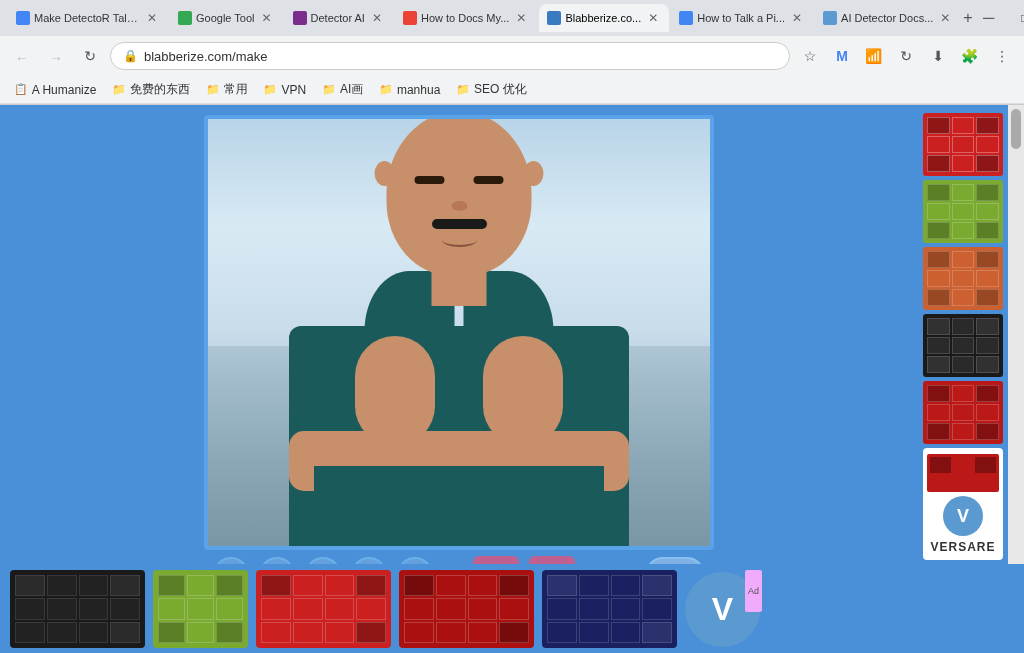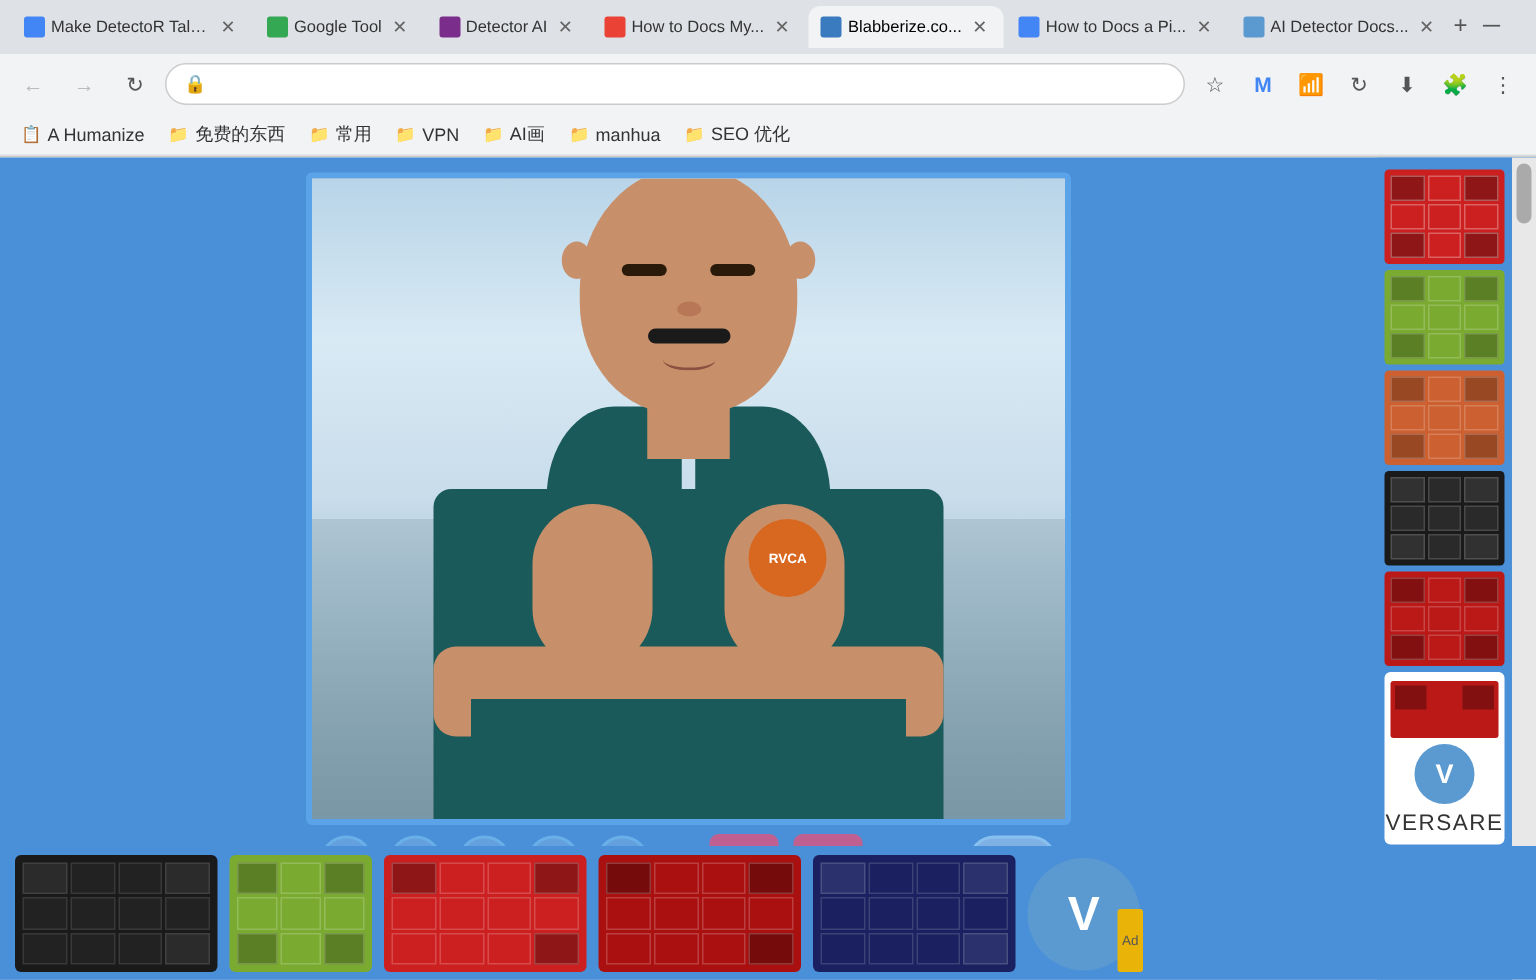--- a/index.html
+++ b/index.html
@@ -273,22 +273,22 @@
       border-radius: 50%;
       background: #5a9ad0;
       display: flex;
       align-items: center;
       justify-content: center;
       color: white;
       font-size: 18px;
       font-weight: bold;
     }
     .versare-text {
-      font-size: 15px;
-      font-weight: normal;
+      font-size: 12px;
+      font-weight: bold;
       color: #333;
       letter-spacing: 1px;
       margin-top: 4px;
     }
 
     
     .bottom-strip {
       position: absolute;
       bottom: 0;
       left: 0;
@@ -389,21 +389,21 @@
       <span class="tab-title">How to Docs My...</span>
       <span class="tab-close">✕</span>
     </div>
     <div class="tab active">
       <div class="tab-favicon" style="background:#3a7abf; border-radius:2px;"></div>
       <span class="tab-title">Blabberize.co...</span>
       <span class="tab-close">✕</span>
     </div>
     <div class="tab">
       <div class="tab-favicon" style="background:#4285f4; border-radius:2px;"></div>
-      <span class="tab-title">How to Docs a Pi...</span>
+      <span class="tab-title">How to Talk a Pi...</span>
       <span class="tab-close">✕</span>
     </div>
     <div class="tab">
       <div class="tab-favicon" style="background:#5a9ad0; border-radius:2px;"></div>
       <span class="tab-title">AI Detector Docs...</span>
       <span class="tab-close">✕</span>
     </div>
     <div class="new-tab-btn">+</div>
     <div class="window-controls">
       <div class="nav-btn" style="font-size:16px;">─</div>
@@ -411,20 +411,21 @@
 
     </div>
   </div>
 
   <div class="omnibox-bar">
     <div class="nav-btn disabled">←</div>
     <div class="nav-btn disabled">→</div>
     <div class="nav-btn">↻</div>
     <div class="address-bar">
       <span class="address-lock">🔒</span>
+      <span class="address-text">blabberize.com/make</span>
     </div>
     <div class="toolbar-icons">
       <div class="toolbar-icon-btn">☆</div>
       <div class="toolbar-icon-btn" style="color:#4285f4;font-weight:bold;">M</div>
       <div class="toolbar-icon-btn">📶</div>
       <div class="toolbar-icon-btn">↻</div>
       <div class="toolbar-icon-btn">⬇</div>
       <div class="toolbar-icon-btn">🧩</div>
       <div class="toolbar-icon-btn">⋮</div>
     </div>
@@ -497,21 +498,20 @@
             <div style="position:absolute;top:90px;left:50%;transform:translateX(-50%);width:16px;height:10px;background:#b87858;border-radius:50%;"></div>
 
             <div style="position:absolute;top:108px;left:50%;transform:translateX(-50%);width:55px;height:10px;background:#1a1a1a;border-radius:5px;"></div>
 
             <div style="position:absolute;top:122px;left:50%;transform:translateX(-50%);width:35px;height:14px;border-bottom:2px solid #8a5040;border-radius:50%;"></div>
 
             <div style="position:absolute;top:50px;left:-12px;width:20px;height:25px;background:#c8906a;border-radius:50%;"></div>
             <div style="position:absolute;top:50px;right:-12px;width:20px;height:25px;background:#c8906a;border-radius:50%;"></div>
           </div>
 
-          <div style="position:absolute;bottom:148px;left:58%;width:52px;height:52px;background:#d86820;border-radius:50%;display:flex;align-items:center;justify-content:center;font-size:9px;color:white;font-weight:bold;font-family:Arial;">RVCA</div>
         </div>
       </div>
 
       <div class="controls-row" style="margin-top:6px;">
         <div class="circle-btn" style="background:rgba(255,255,255,0.15);">↻</div>
         <div class="circle-btn" style="background:rgba(255,255,255,0.15);">◻</div>
         <div class="circle-btn" style="background:rgba(255,255,255,0.15);">😊</div>
         <div class="circle-btn" style="background:rgba(255,255,255,0.15);">🔍</div>
         <div class="circle-btn" style="background:rgba(255,255,255,0.15);">🔄</div>
 
@@ -704,19 +704,19 @@
         <div style="background:#1a2060;border:1px solid rgba(255,255,255,0.15);"></div>
         <div style="background:#1a2060;border:1px solid rgba(255,255,255,0.15);"></div>
         <div style="background:#1a2060;border:1px solid rgba(255,255,255,0.15);"></div>
         <div style="background:#1a2060;border:1px solid rgba(255,255,255,0.15);"></div>
         <div style="background:#1a2060;border:1px solid rgba(255,255,255,0.15);"></div>
         <div style="background:rgba(255,255,255,0.08);border:1px solid rgba(255,255,255,0.15);"></div>
       </div>
     </div>
 
     <div style="position:relative;flex-shrink:0;">
-      <div style="position:absolute;top:-2px;right:-2px;font-size:9px;color:#555;background:#eab308;padding:16px 3px;border-radius:2px;margin-top:36px;">Ad</div>
+      <div style="position:absolute;top:-2px;right:-2px;font-size:9px;color:#555;background:#f0abfc;padding:16px 3px;border-radius:2px;">Ad</div>
       <div style="width:75px;height:75px;border-radius:50%;background:#5a9ad0;display:flex;align-items:center;justify-content:center;font-size:32px;color:white;font-weight:bold;cursor:pointer;">
         <span>V</span>
       </div>
     </div>
   </div>
 </div>
 
 </body></html>

